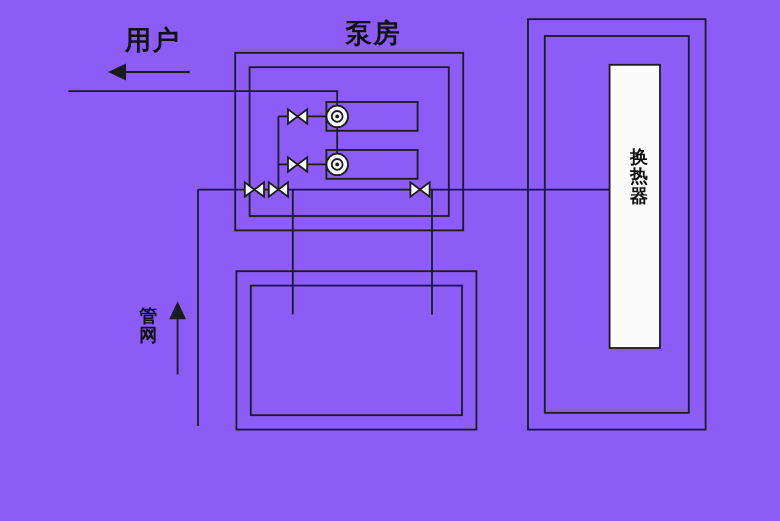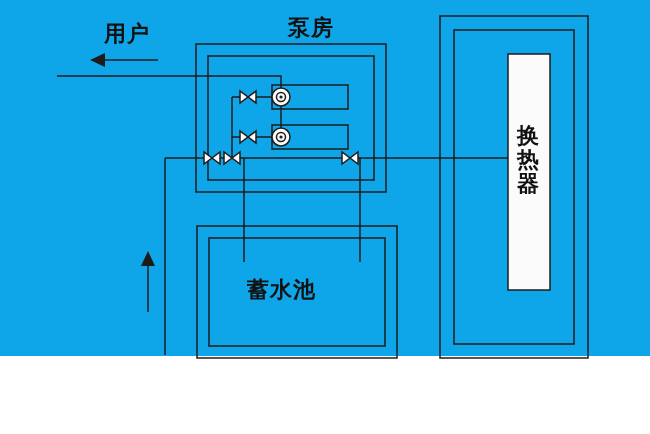--- a/index.html
+++ b/index.html
@@ -4,41 +4,41 @@
 <style>
   html,body{margin:0;padding:0;}
   body{
     width:650px;height:434px;
     background:#ffffff;
     font-family:"Liberation Serif","DejaVu Serif",serif;
     position:relative;
     overflow:hidden;
   }
   .canvas{
-    position:absolute;left:0;top:0;width:650px;height:356px;
-    background:#0ea5e9;
+    position:absolute;left:0;top:0;width:650px;height:434px;
+    background:#8b5cf6;
   }
   svg{position:absolute;left:0;top:0;}
   .lbl{
     position:absolute;
     color:#111;
     font-weight:700;
     font-size:22px;
     line-height:1.1;
     white-space:nowrap;
     letter-spacing:1px;
   }
   .lbl-vert{
     position:absolute;
     color:#111;
     font-weight:700;
-    font-size:22px;
+    font-size:15px;
     line-height:1.08;
     width:24px;
-    text-align:center;
+    text-align:right;
     word-break:break-all;
     white-space:normal;
     letter-spacing:0;
   }
 </style>
 </head>
 <body>
 
 <div class="canvas">
 
@@ -112,19 +112,19 @@
         <line x1="148" y1="312" x2="148" y2="263"></line>
         <polygon points="148,251 141,266 155,266" fill="#1c1c1c" stroke="none"></polygon>
       </g>
     </g>
   </svg>
 
   <div class="lbl" style="left:104px;top:22px;">用户</div>
 
   <div class="lbl" style="left:288px;top:16px;">泵房</div>
 
-  <div class="lbl" style="left:247px;top:278px;">蓄水池</div>
 
 
   <div class="lbl-vert" style="left:516px;top:124px;">换热器</div>
 
+  <div class="lbl-vert" style="left:107px;top:256px;">管网</div>
 
 </div>
 
 </body></html>

